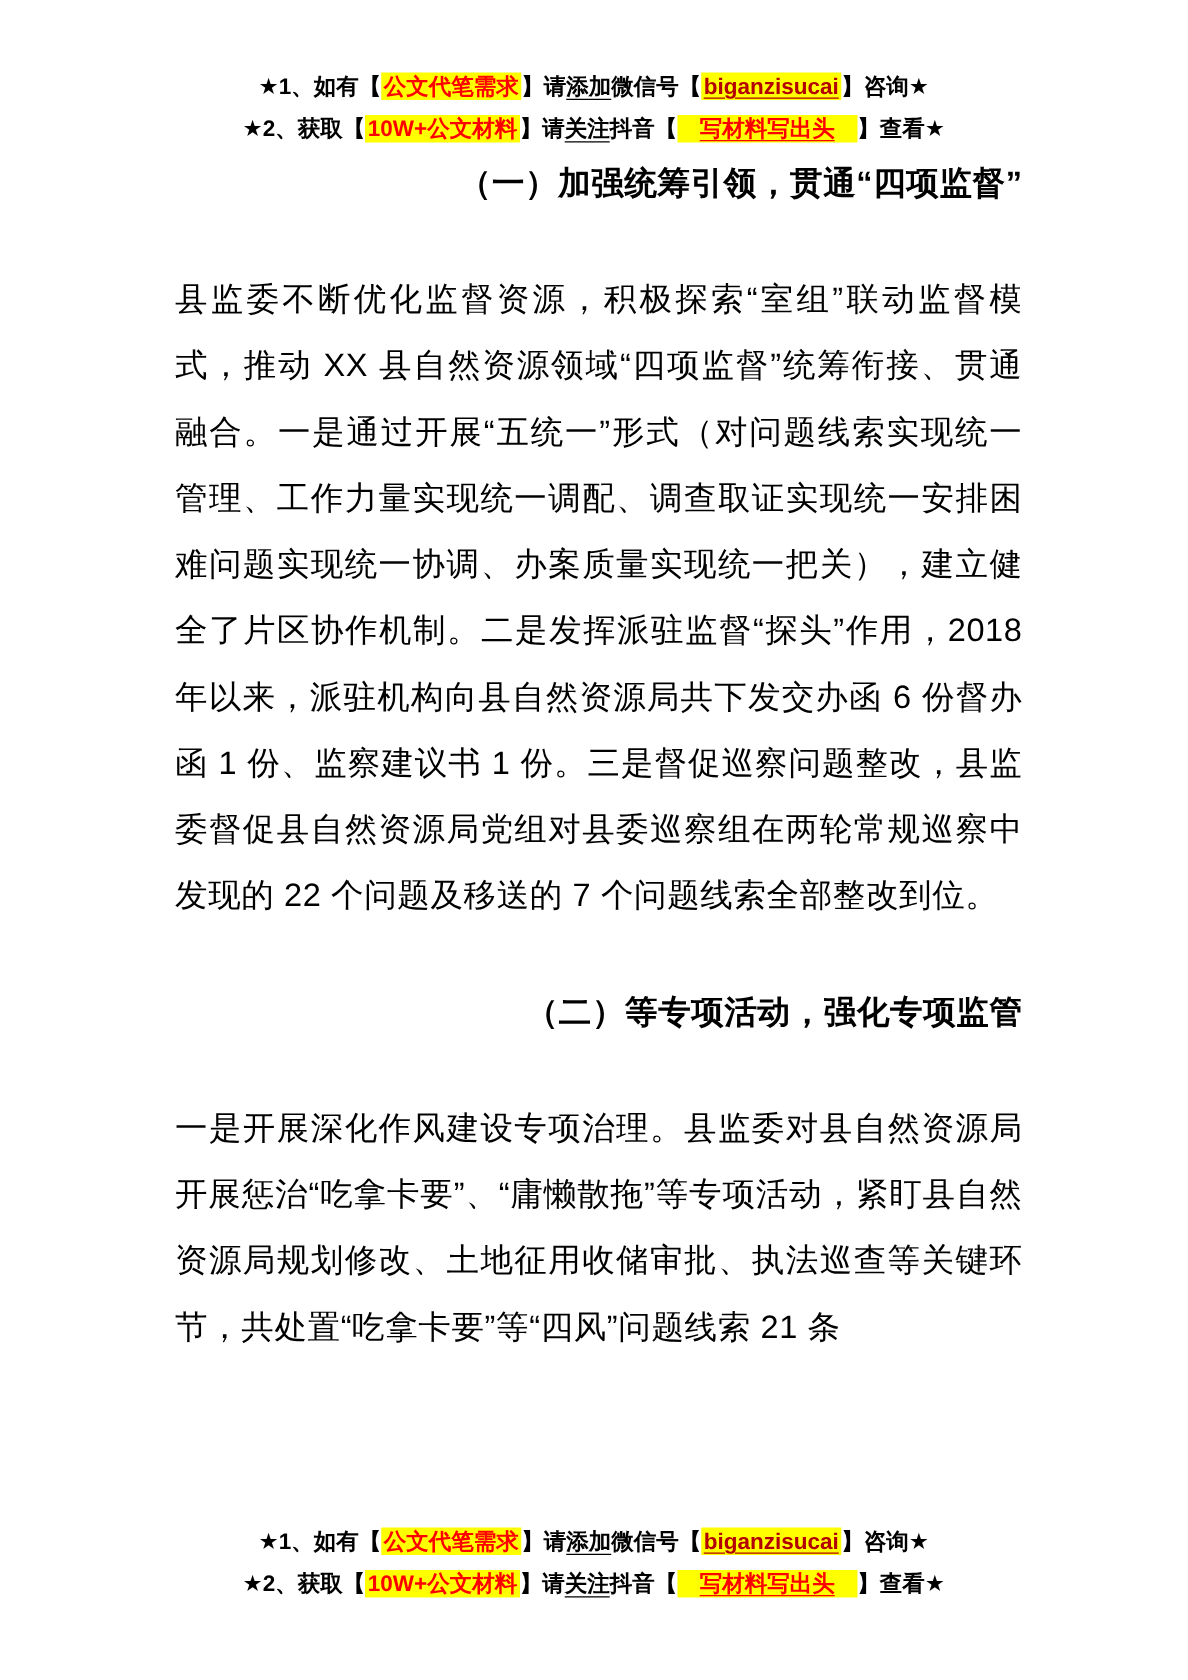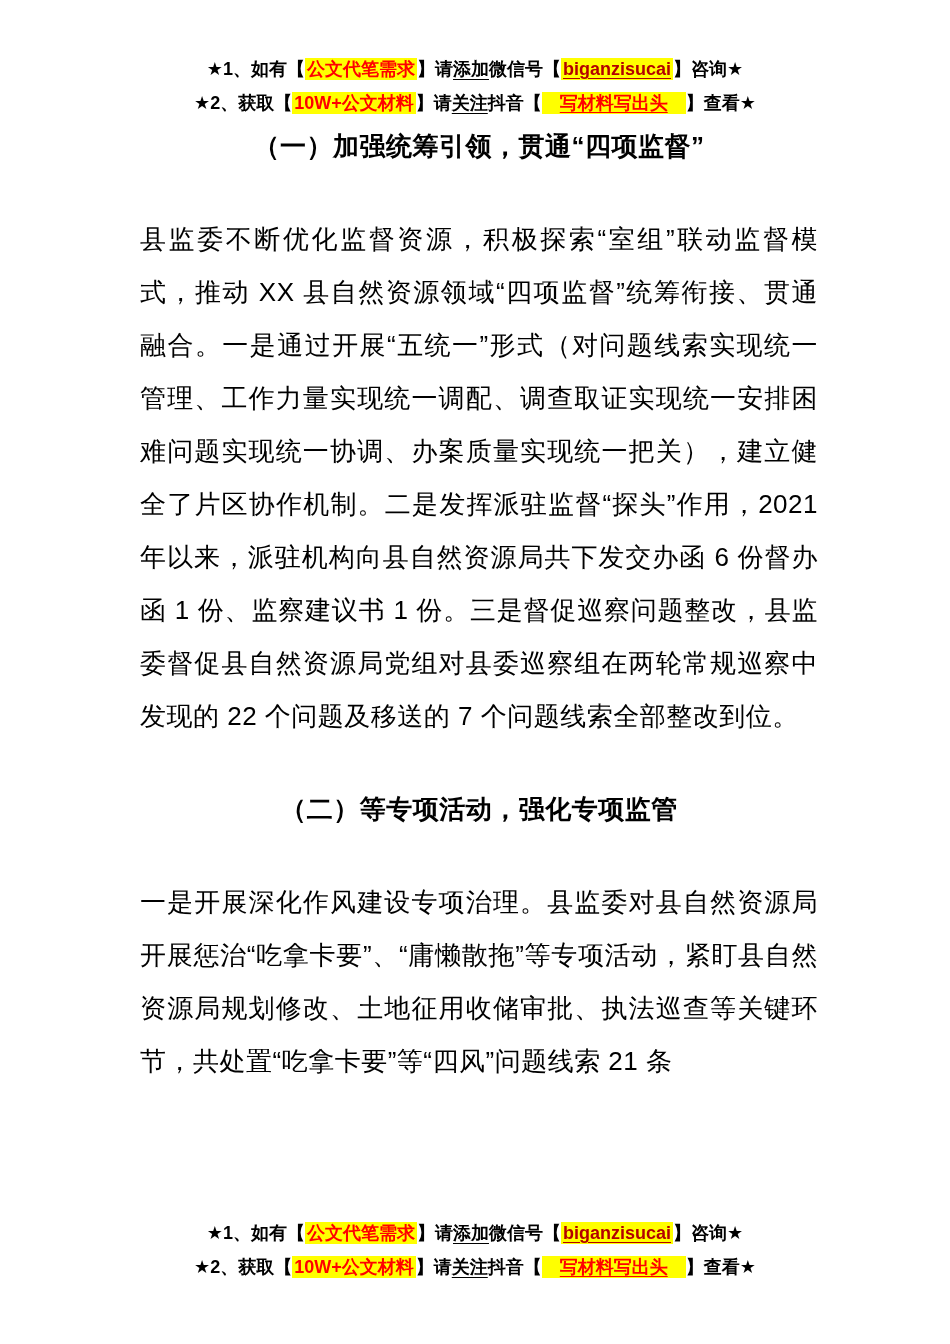--- a/index.html
+++ b/index.html
@@ -58,40 +58,40 @@
     line-height: 53px;
     text-align: justify;
     letter-spacing: 0.5px;
   }
   .doc-body > * { margin: 40px 0; }
   .doc-body > :first-child { margin-top: 0; }
   .doc-para { font-weight: normal; }
   .doc-heading {
     font-weight: bold;
     font-size: 26px;
-    text-align: center;
+    text-align: right;
   }
 </style>
 </head>
 <body>
 
 <div class="page">
 
   <div class="promo promo-top">
     <div class="promo-line">
       <span>★1、如有【</span><span class="hl">公文代笔需求</span><span>】请</span><span class="ul-black">添加</span><span>微信号【</span><span class="hl-dark">biganzisucai</span><span>】咨询★</span>
     </div>
     <div class="promo-line">
       <span>★2、获取【</span><span class="hl">10W+公文材料</span><span>】请</span><span class="ul-black">关注</span><span>抖音【</span><span class="hl-red-ul">写材料写出头</span><span>】查看★</span>
     </div>
   </div>
 
   <div class="doc-body">
     <p class="doc-heading">（一）加强统筹引领，贯通“四项监督”</p>
-    <p class="doc-para">县监委不断优化监督资源，积极探索“室组”联动监督模式，推动 XX 县自然资源领域“四项监督”统筹衔接、贯通融合。一是通过开展“五统一”形式（对问题线索实现统一管理、工作力量实现统一调配、调查取证实现统一安排困难问题实现统一协调、办案质量实现统一把关），建立健全了片区协作机制。二是发挥派驻监督“探头”作用，2021 年以来，派驻机构向县自然资源局共下发交办函 6 份督办函 1 份、监察建议书 1 份。三是督促巡察问题整改，县监委督促县自然资源局党组对县委巡察组在两轮常规巡察中发现的 22 个问题及移送的 7 个问题线索全部整改到位。</p>
+    <p class="doc-para">县监委不断优化监督资源，积极探索“室组”联动监督模式，推动 XX 县自然资源领域“四项监督”统筹衔接、贯通融合。一是通过开展“五统一”形式（对问题线索实现统一管理、工作力量实现统一调配、调查取证实现统一安排困难问题实现统一协调、办案质量实现统一把关），建立健全了片区协作机制。二是发挥派驻监督“探头”作用，2018 年以来，派驻机构向县自然资源局共下发交办函 6 份督办函 1 份、监察建议书 1 份。三是督促巡察问题整改，县监委督促县自然资源局党组对县委巡察组在两轮常规巡察中发现的 22 个问题及移送的 7 个问题线索全部整改到位。</p>
     <p class="doc-heading">（二）等专项活动，强化专项监管</p>
     <p class="doc-para">一是开展深化作风建设专项治理。县监委对县自然资源局开展惩治“吃拿卡要”、“庸懒散拖”等专项活动，紧盯县自然资源局规划修改、土地征用收储审批、执法巡查等关键环节，共处置“吃拿卡要”等“四风”问题线索 21 条</p>
   </div>
 
   <div class="promo promo-bottom">
     <div class="promo-line">
       <span>★1、如有【</span><span class="hl">公文代笔需求</span><span>】请</span><span class="ul-black">添加</span><span>微信号【</span><span class="hl-dark">biganzisucai</span><span>】咨询★</span>
     </div>
     <div class="promo-line">
       <span>★2、获取【</span><span class="hl">10W+公文材料</span><span>】请</span><span class="ul-black">关注</span><span>抖音【</span><span class="hl-red-ul">写材料写出头</span><span>】查看★</span>

